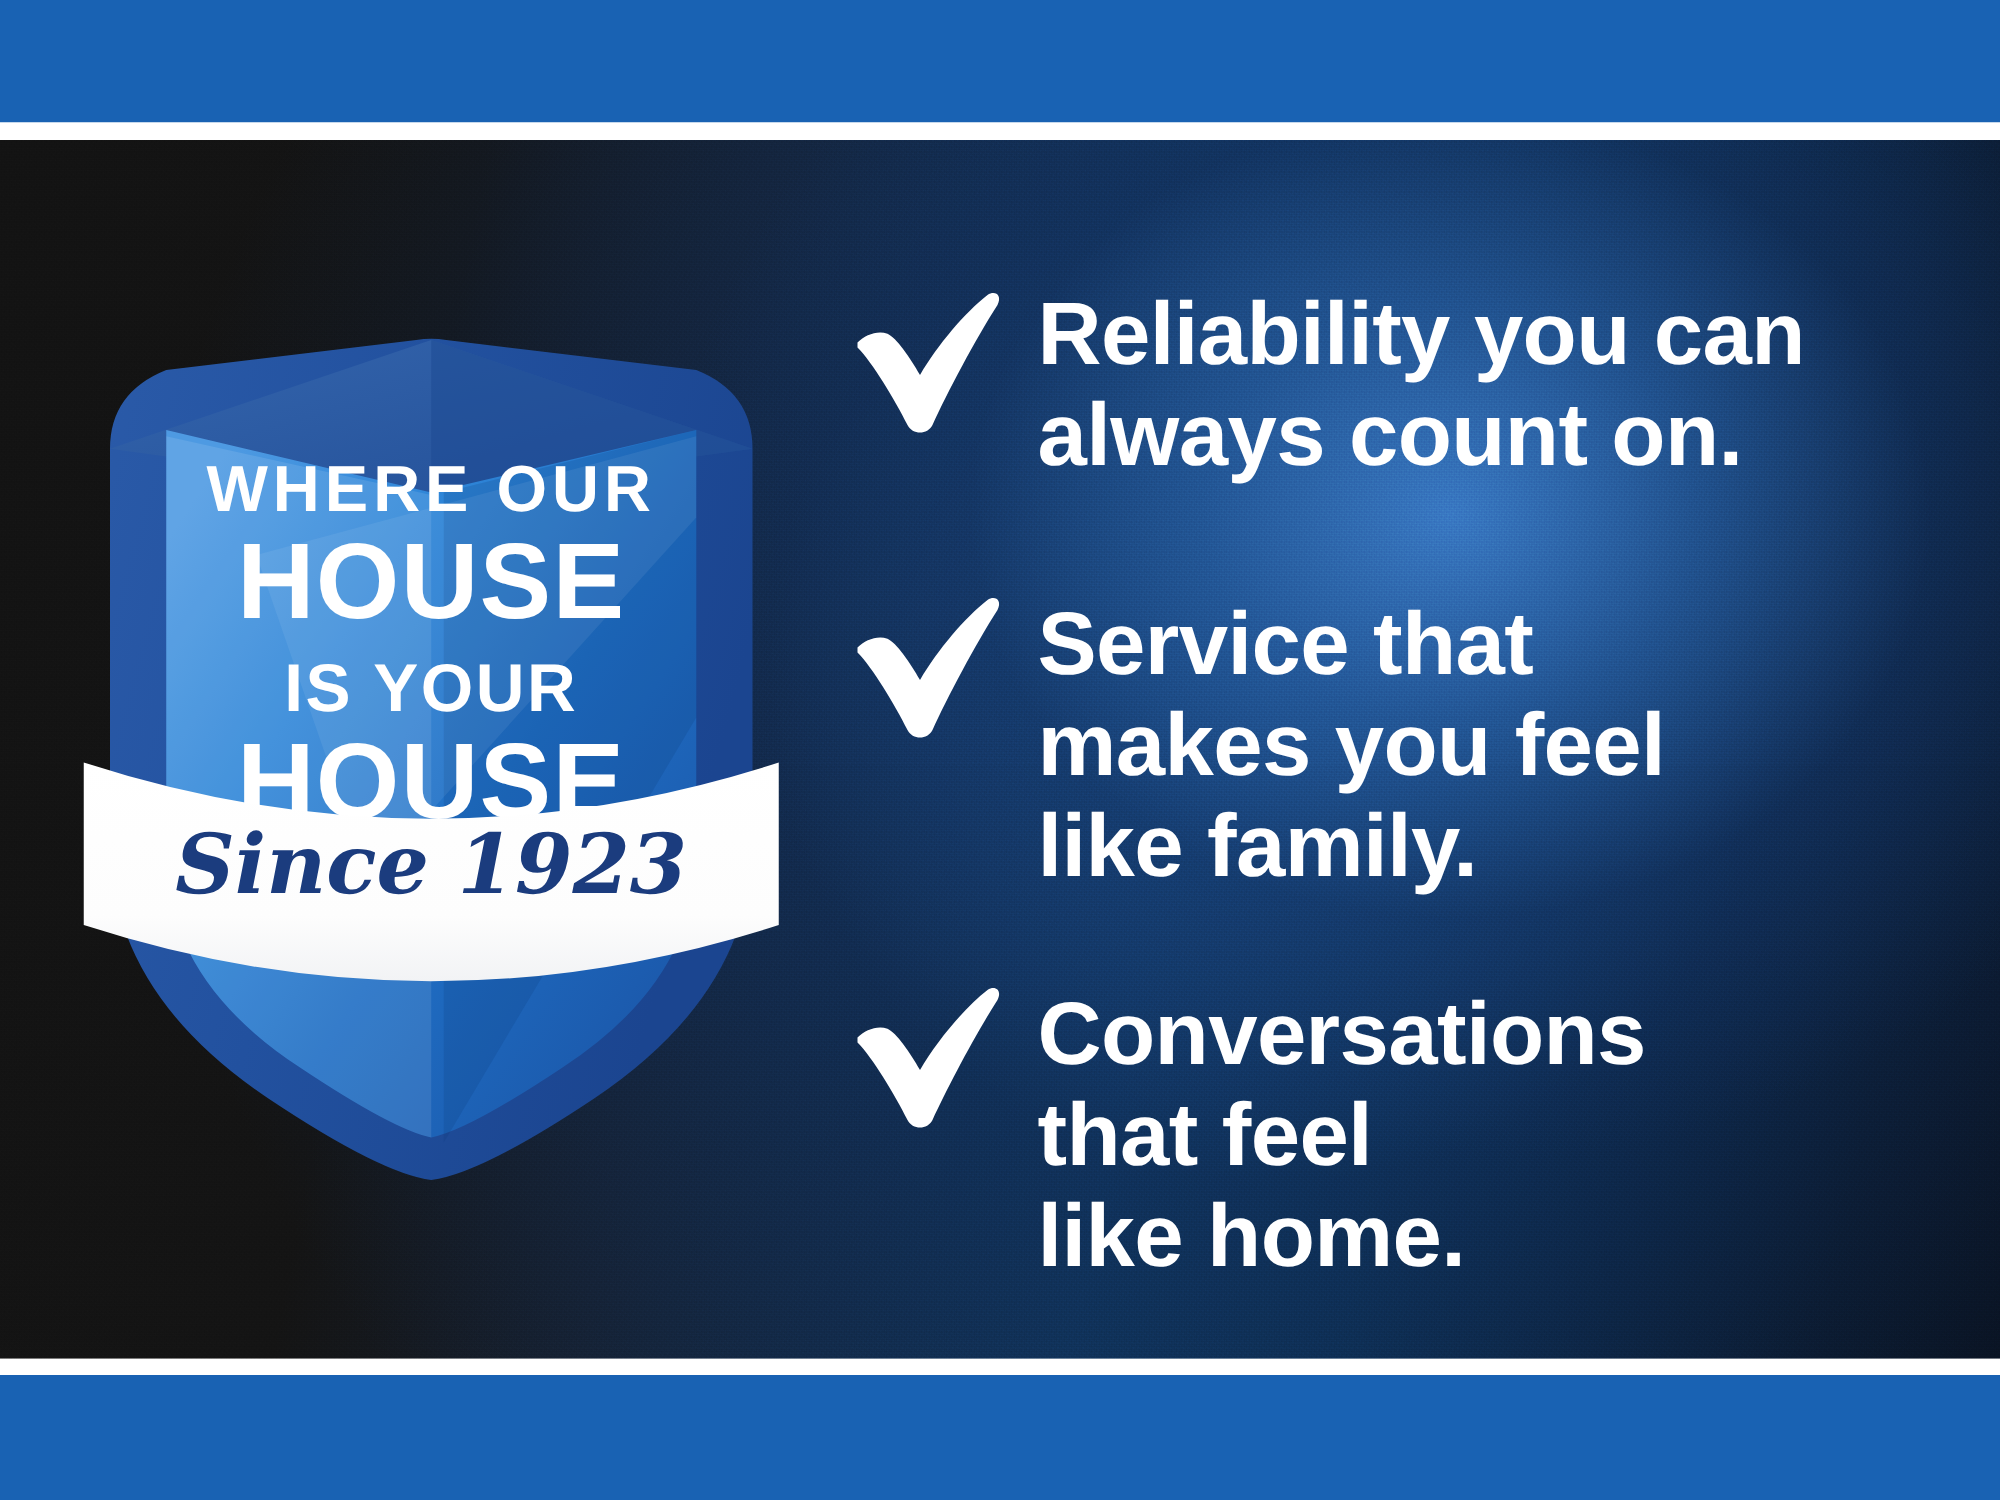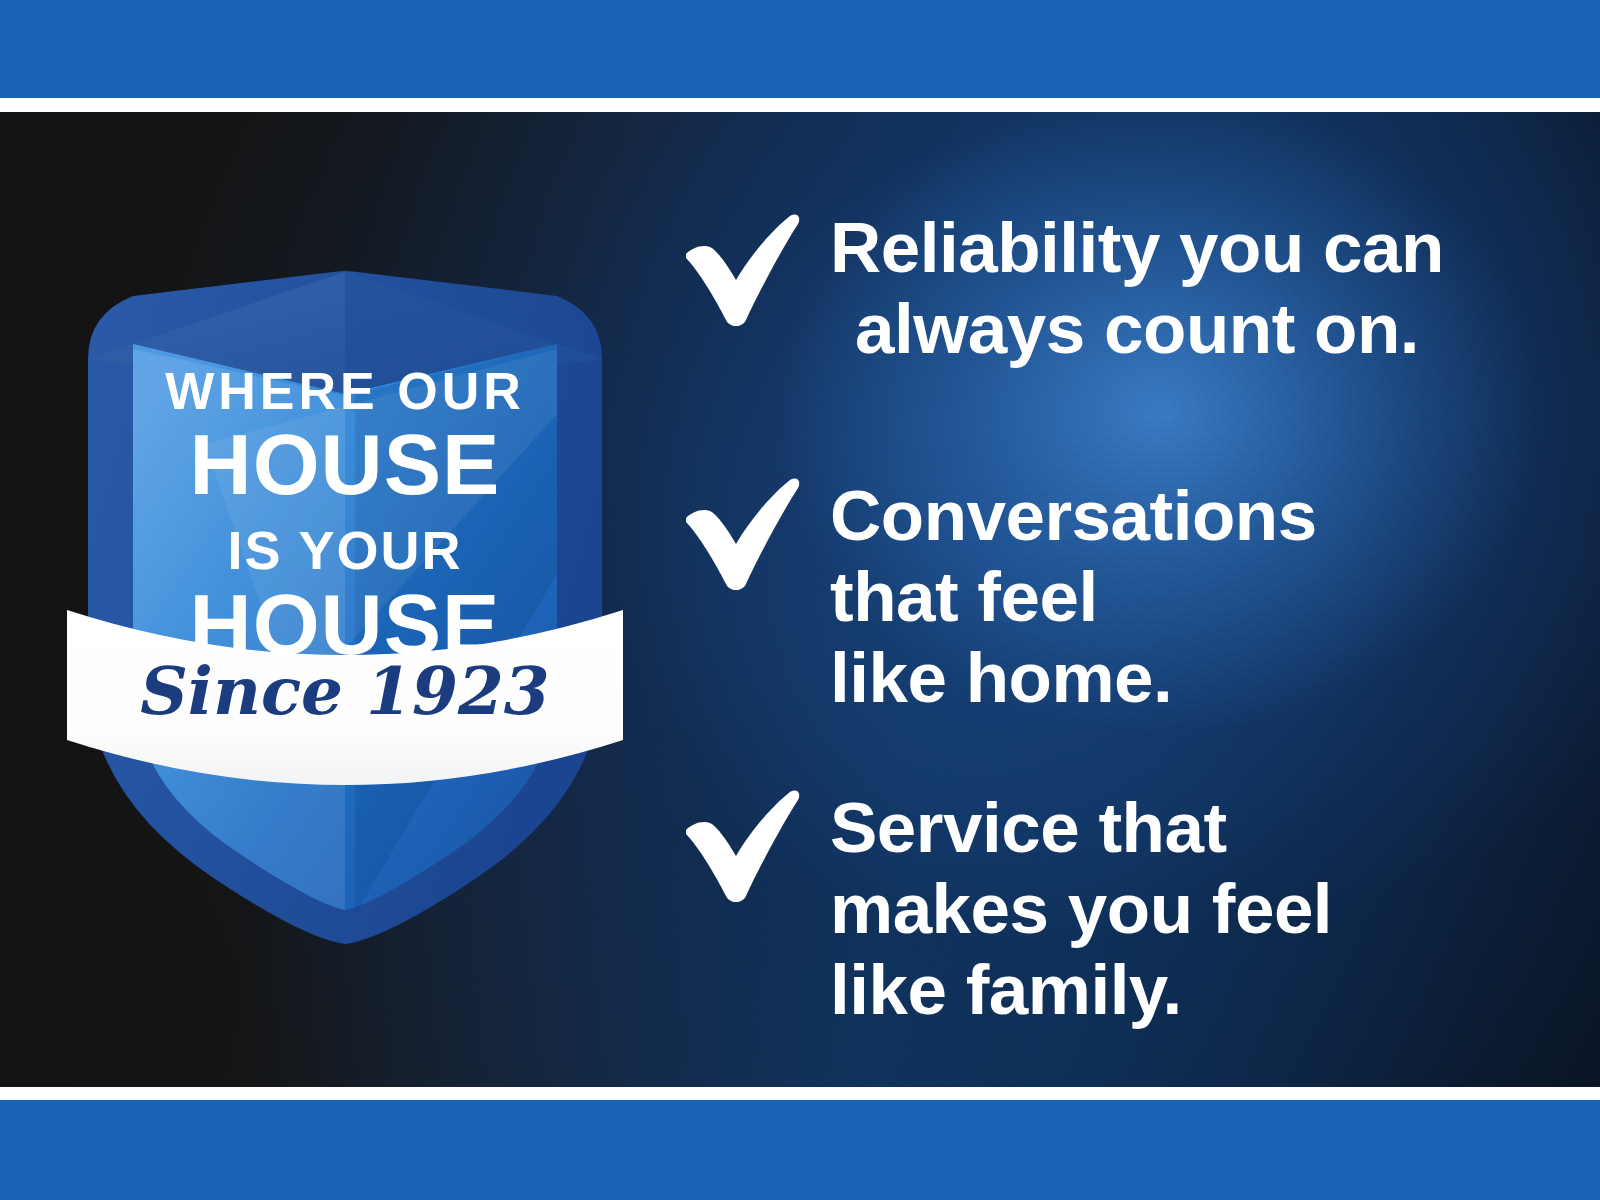--- a/index.html
+++ b/index.html
@@ -115,21 +115,21 @@
     left: 672px;
     top: 112px;
     width: 880px;
     height: 975px;
   }
   .bullet {
     position: absolute;
     display: flex;
     align-items: flex-start;
   }
-  .bullet:nth-child(1) { top: 96px; left: 0; text-align: center; }
+  .bullet:nth-child(1) { top: 116px; left: 0; }
   .bullet:nth-child(2) { top: 360px; left: 0; }
   .bullet:nth-child(3) { top: 672px; left: 0; }
 
   .check-icon {
     flex: 0 0 auto;
     width: 132px;
     height: 124px;
     margin-right: 26px;
   }
   .check-icon svg { display: block; width: 132px; height: 124px; }
@@ -261,56 +261,56 @@
                    C 45,42 56,58 64,72
                    C 78,48 100,22 118,8
                    C 124,4 130,8 126,16
                    C 108,44 86,86 74,112
                    C 70,120 58,120 54,112
                    C 44,92 26,62 14,50 Z" fill="#ffffff"></path>
         </svg>
       </span>
       <span class="bullet-text">Reliability you can
 always count on.</span>
+    </div>
+
+    <div class="bullet">
+      <span class="check-icon">
+        <svg viewBox="0 0 132 124" xmlns="http://www.w3.org/2000/svg">
+          <path d="M 14,46
+                   C 20,40 30,36 38,39
+                   C 45,42 56,58 64,72
+                   C 78,48 100,22 118,8
+                   C 124,4 130,8 126,16
+                   C 108,44 86,86 74,112
+                   C 70,120 58,120 54,112
+                   C 44,92 26,62 14,50 Z" fill="#ffffff"></path>
+        </svg>
+      </span>
+      <span class="bullet-text">Service that
+makes you feel
+like family.</span>
     </div>
 
     <div class="bullet">
       <span class="check-icon">
         <svg viewBox="0 0 132 124" xmlns="http://www.w3.org/2000/svg">
           <path d="M 14,46
                    C 20,40 30,36 38,39
                    C 45,42 56,58 64,72
                    C 78,48 100,22 118,8
                    C 124,4 130,8 126,16
                    C 108,44 86,86 74,112
                    C 70,120 58,120 54,112
                    C 44,92 26,62 14,50 Z" fill="#ffffff"></path>
         </svg>
       </span>
       <span class="bullet-text">Conversations
 that feel
 like home.</span>
     </div>
 
-    <div class="bullet">
-      <span class="check-icon">
-        <svg viewBox="0 0 132 124" xmlns="http://www.w3.org/2000/svg">
-          <path d="M 14,46
-                   C 20,40 30,36 38,39
-                   C 45,42 56,58 64,72
-                   C 78,48 100,22 118,8
-                   C 124,4 130,8 126,16
-                   C 108,44 86,86 74,112
-                   C 70,120 58,120 54,112
-                   C 44,92 26,62 14,50 Z" fill="#ffffff"></path>
-        </svg>
-      </span>
-      <span class="bullet-text">Service that
-makes you feel
-like family.</span>
-    </div>
-
   </div>
 
   <div class="white-gap bottom"></div>
   <div class="brand-bar bottom"></div>
 
 </div>
 
 </body></html>

